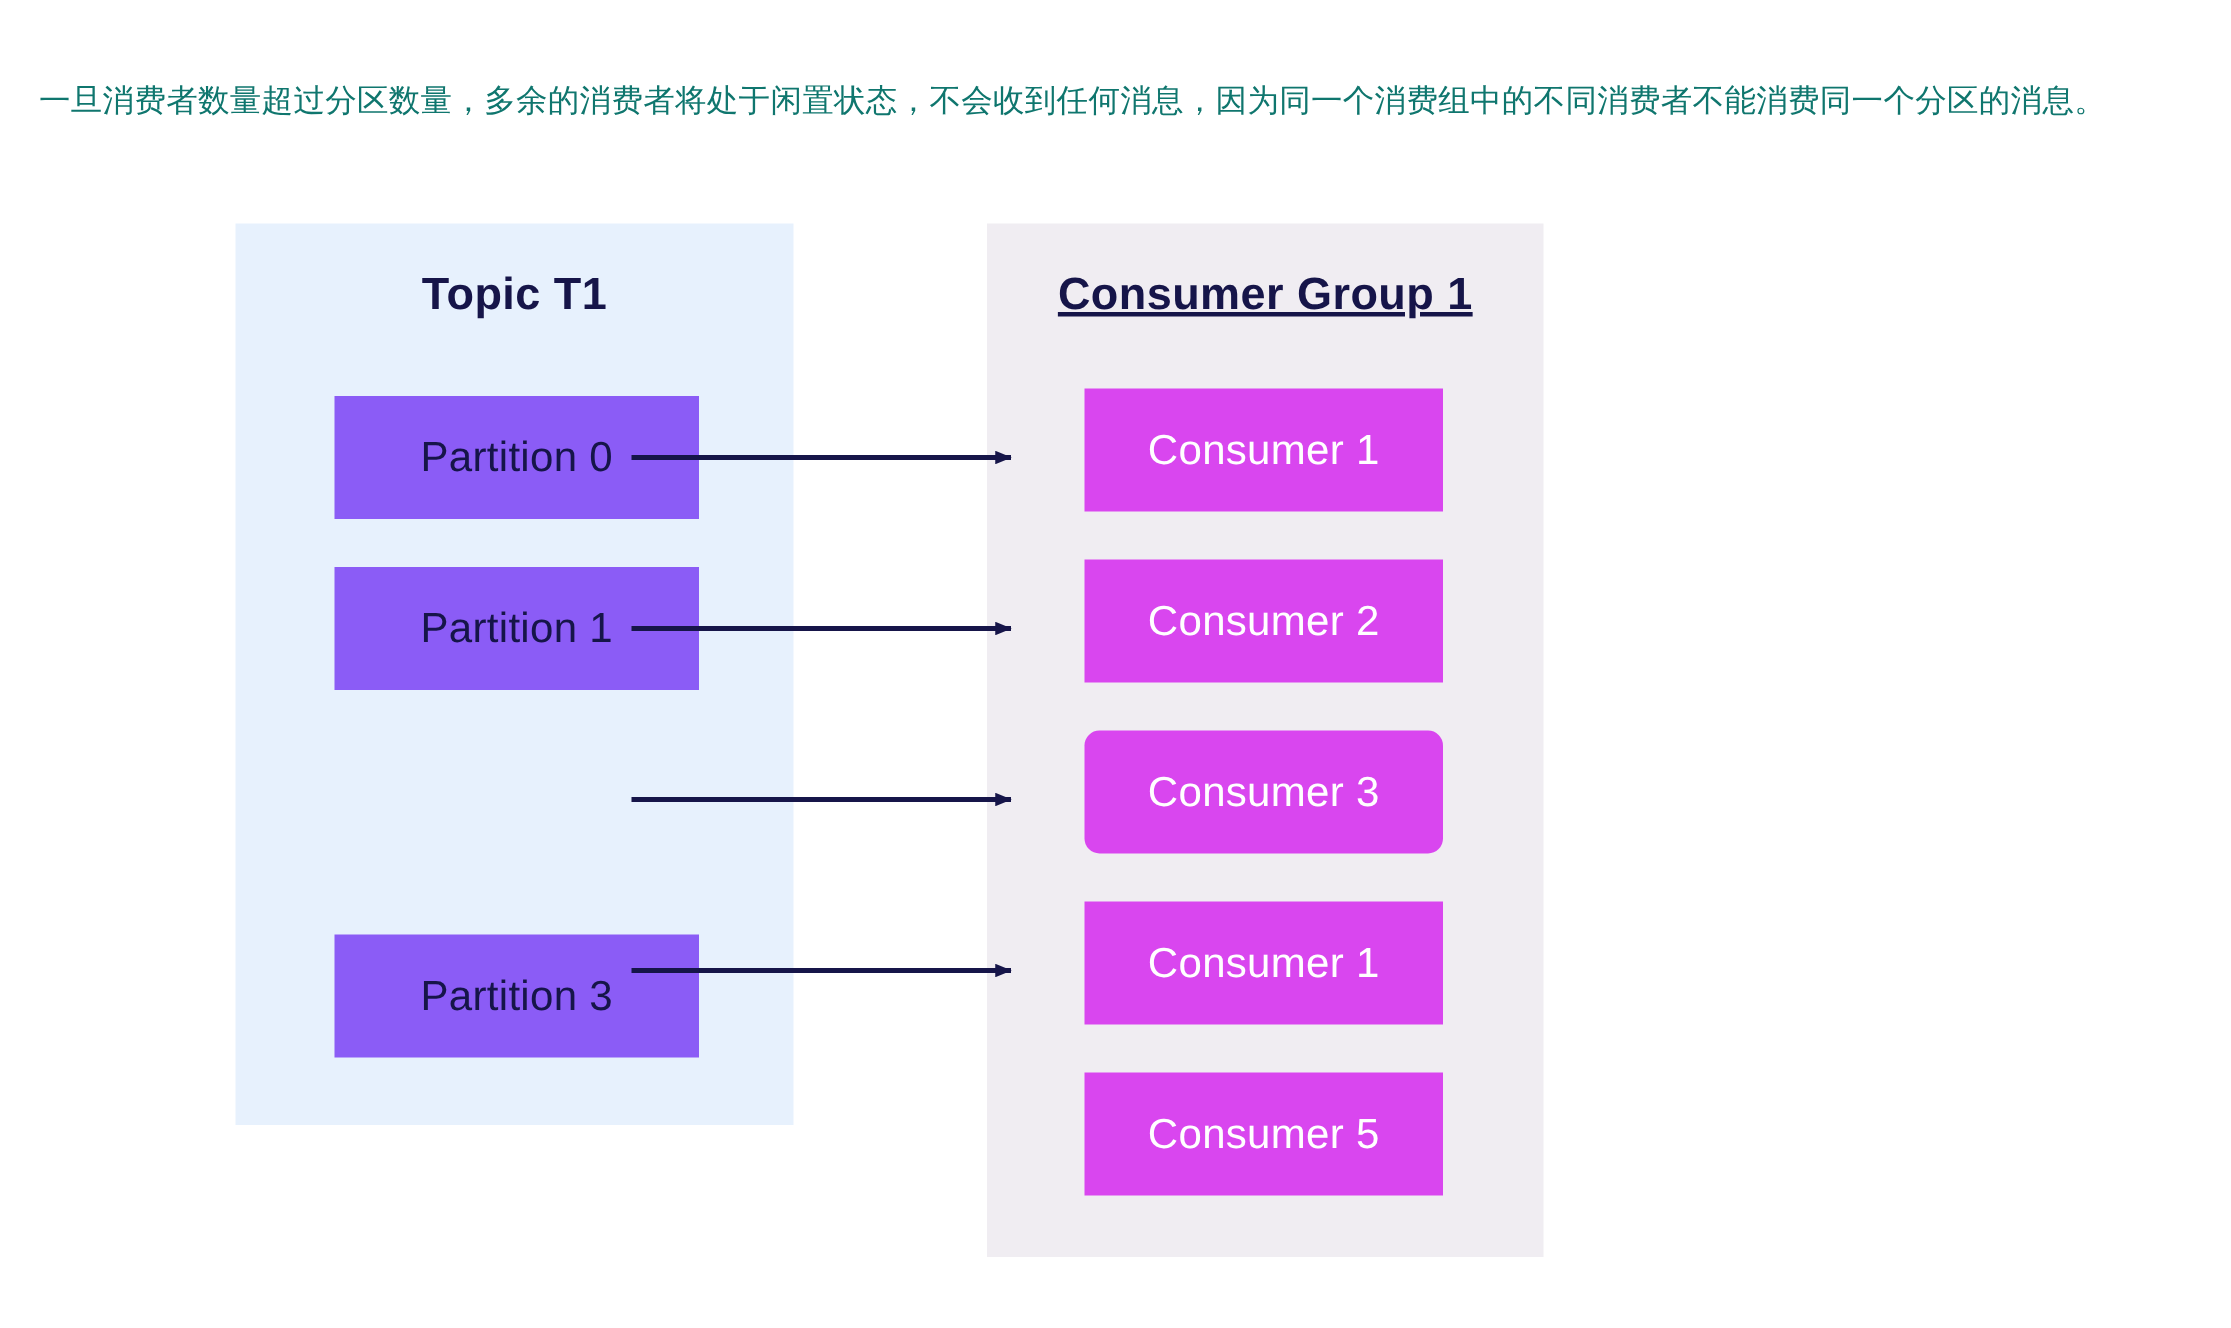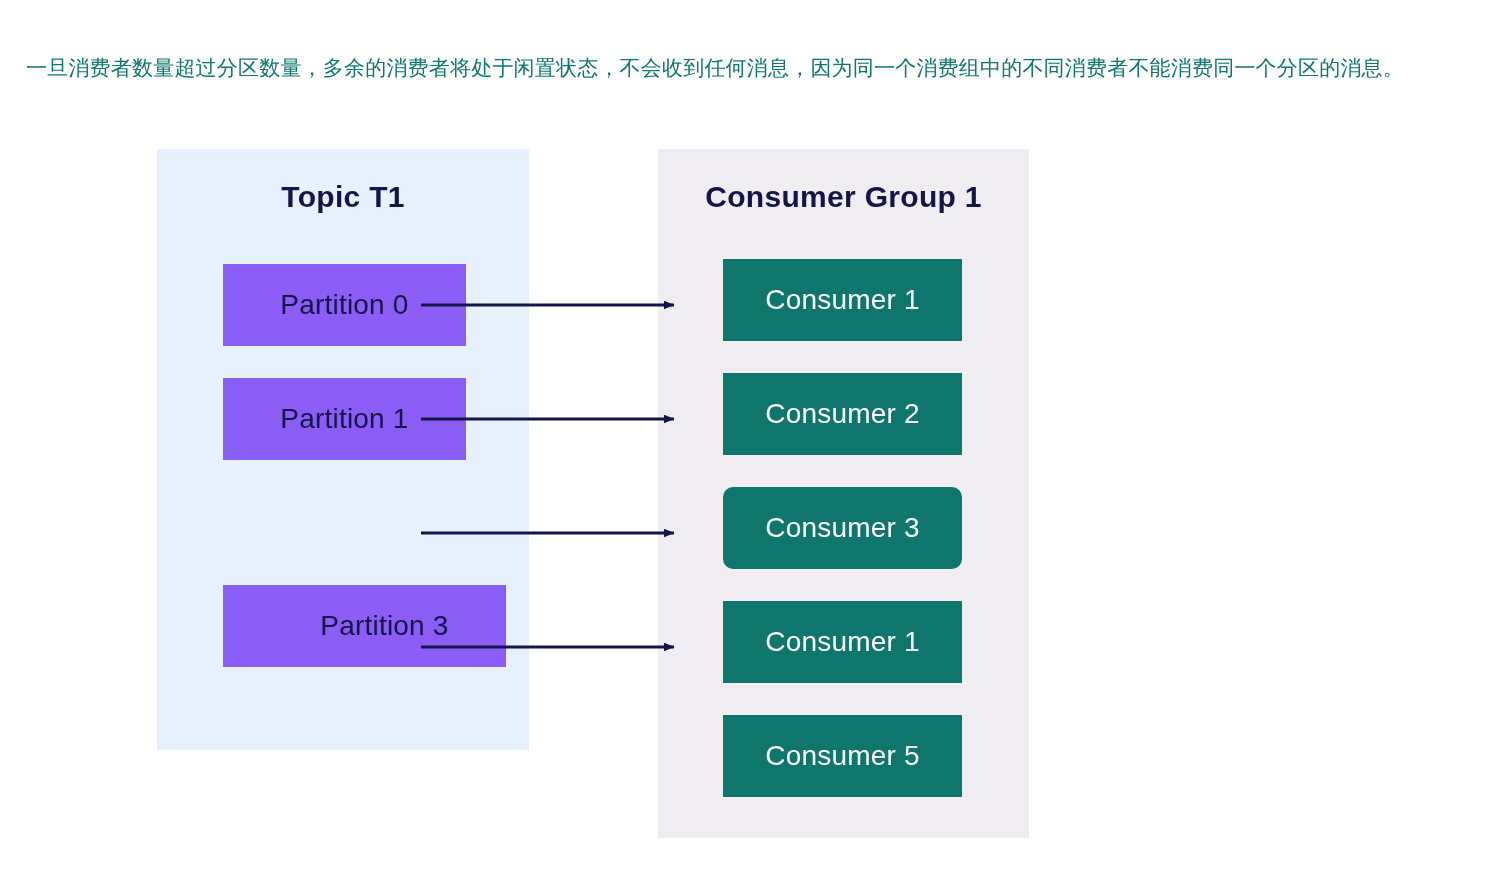--- a/index.html
+++ b/index.html
@@ -59,50 +59,50 @@
     position: absolute;
     left: 0;
     right: 0;
     text-align: center;
     font-size: 30px;
     font-weight: bold;
     color: #161549;
     letter-spacing: 0.3px;
   }
   .panel-topic .panel-title { top: 31px; }
-  .panel-group .panel-title { top: 31px; }
+  .panel-group .panel-title { top: 31px; text-decoration: underline; }
 
   .node {
     position: absolute;
     display: flex;
     align-items: center;
     justify-content: center;
     font-size: 28px;
     letter-spacing: 0.2px;
   }
   .node-partition {
     left: 66px;
     width: 243px;
     height: 82px;
     background: #8b5cf6;
     color: #161549;
   }
   .node-consumer {
     left: 65px;
     width: 239px;
     height: 82px;
-    background: #0f766e;
+    background: #d946ef;
     color: #ffffff;
   }
 
   
   .p0 { top: 115px; }
   .p1 { top: 229px; }
   .p2 { top: 343px; }
-  .p3 { top: 436px; padding-left: 40px; }
+  .p3 { top: 474px; }
 
   .c0 { top: 110px; }
   .c1 { top: 224px; }
   .c2 { top: 338px; border-radius: 10px; }
   .c3 { top: 452px; }
   .c4 { top: 566px; }
 
   
   .arrows {
     position: absolute;

